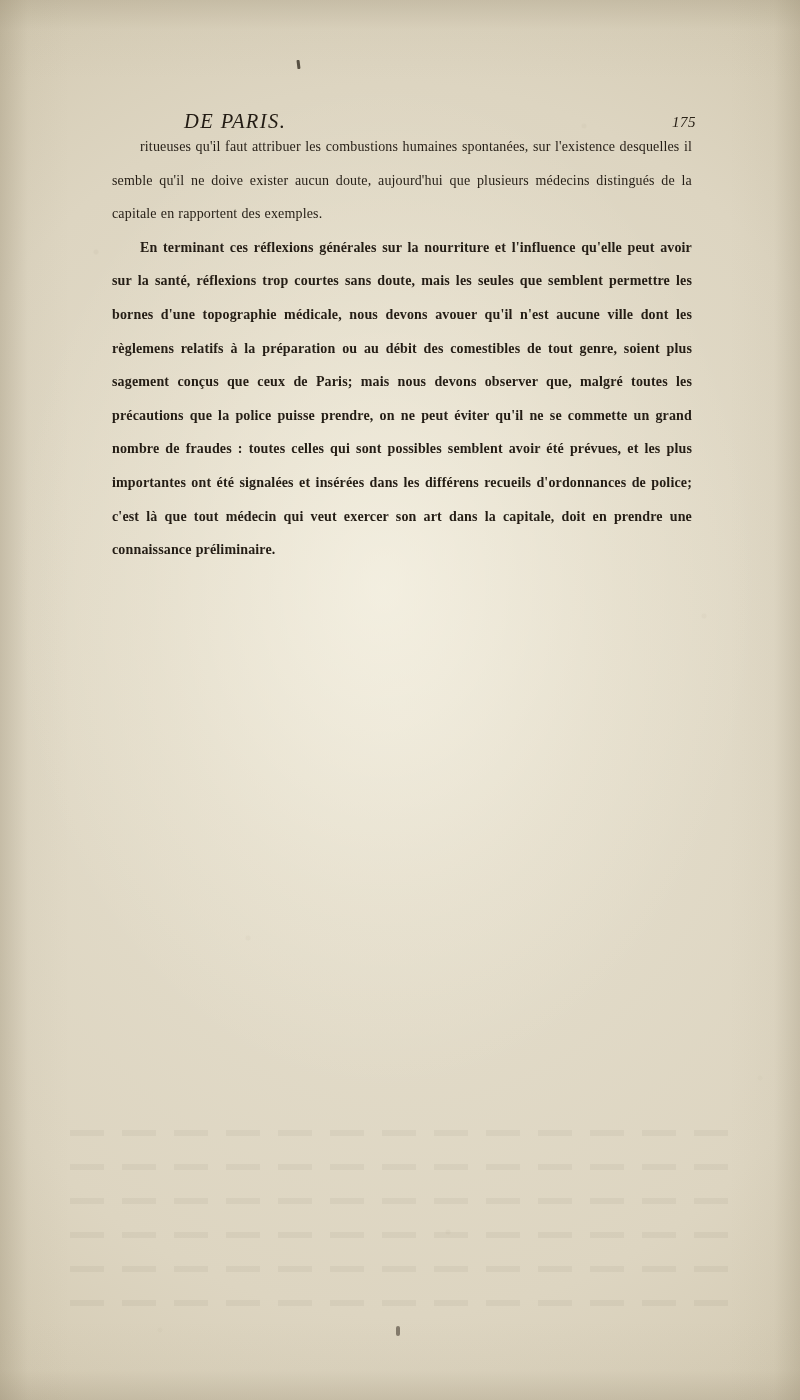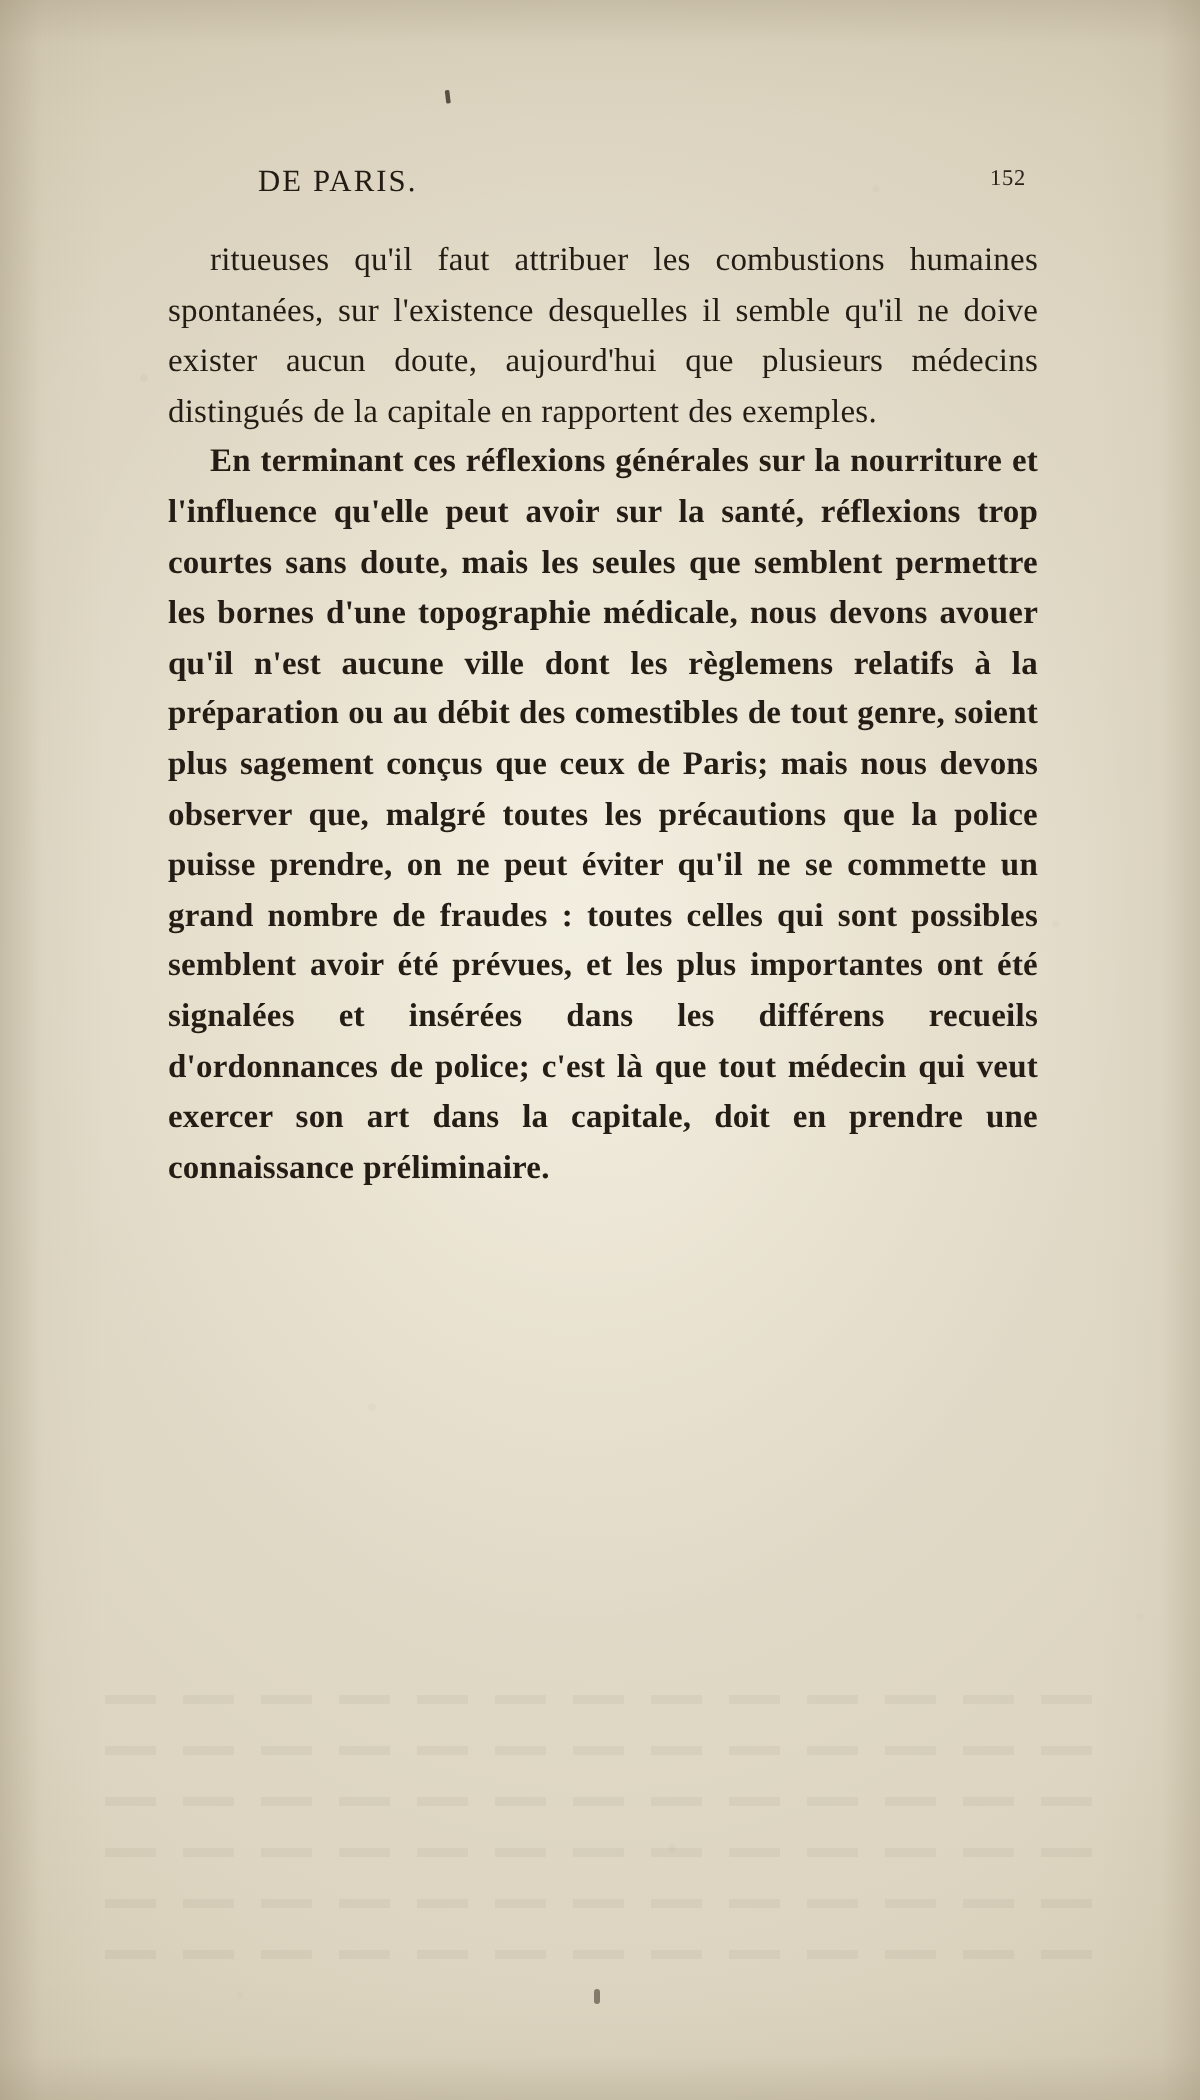--- a/index.html
+++ b/index.html
@@ -53,25 +53,26 @@
     left: 112px;
     top: 0;
     width: 580px;
     height: 1400px;
   }
 
   
   .running-head {
     position: absolute;
     top: 110px;
-    left: 60px;
+    left: 72px;
     width: 512px;
     display: flex;
-    align-items: center;
+    align-items: flex-end;
     color: #231c14;
+    font-style: italic;
   }
   .head-title {
     font-size: 20.5px;
     letter-spacing: 1.4px;
     font-variant: small-caps;
     text-transform: uppercase;
     font-family: "Liberation Serif", serif;
   }
   .head-folio {
     margin-left: auto;
@@ -89,25 +90,25 @@
     width: 3px;
     height: 9px;
     background: #2b2419;
     opacity: 0.75;
     border-radius: 1px;
     transform: rotate(-7deg);
   }
 
   .body-text {
     position: absolute;
-    top: 156px;
+    top: 130px;
     left: 0;
     width: 580px;
     color: #241d15;
-    font-size: 22px;
+    font-size: 14px;
     line-height: 33.6px;
     text-align: justify;
     text-justify: inter-word;
     -webkit-font-smoothing: antialiased;
   }
   .body-text p {
     margin: 0;
     text-indent: 28px;
   }
   .body-text p + p {
@@ -168,21 +169,21 @@
 <div class="page">
   <div class="grain"></div>
   <div class="edge-shade"></div>
   <div class="ghost"></div>
 
   <div class="ink-speck"></div>
 
   <div class="content">
     <div class="running-head">
       <span class="head-title">DE PARIS.</span>
-      <span class="head-folio">152</span>
+      <span class="head-folio">175</span>
     </div>
 
     <div class="body-text">
       <p>ritueuses qu'il faut attribuer les combustions humaines spontanées, sur l'existence desquelles il semble qu'il ne doive exister aucun doute, aujourd'hui que plusieurs médecins distingués de la capitale en rapportent des exemples.</p>
       <p class="para-last">En terminant ces réflexions générales sur la nourriture et l'influence qu'elle peut avoir sur la santé, réflexions trop courtes sans doute, mais les seules que semblent permettre les bornes d'une topographie médicale, nous devons avouer qu'il n'est aucune ville dont les règlemens relatifs à la préparation ou au débit des comestibles de tout genre, soient plus sagement conçus que ceux de Paris; mais nous devons observer que, malgré toutes les précautions que la police puisse prendre, on ne peut éviter qu'il ne se commette un grand nombre de fraudes : toutes celles qui sont possibles semblent avoir été prévues, et les plus impor­tantes ont été signalées et insérées dans les dif­férens recueils d'ordonnances de police; c'est là que tout médecin qui veut exercer son art dans la capitale, doit en prendre une connaissance préliminaire.</p>
     </div>
   </div>
 
   <div class="footer-mark"></div>
 </div>

